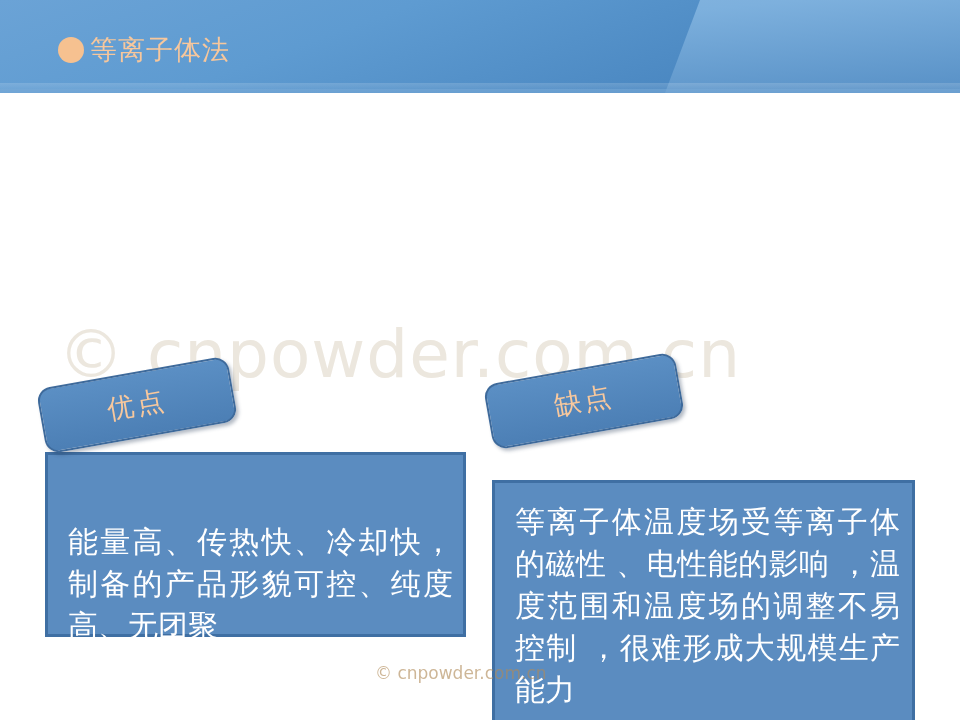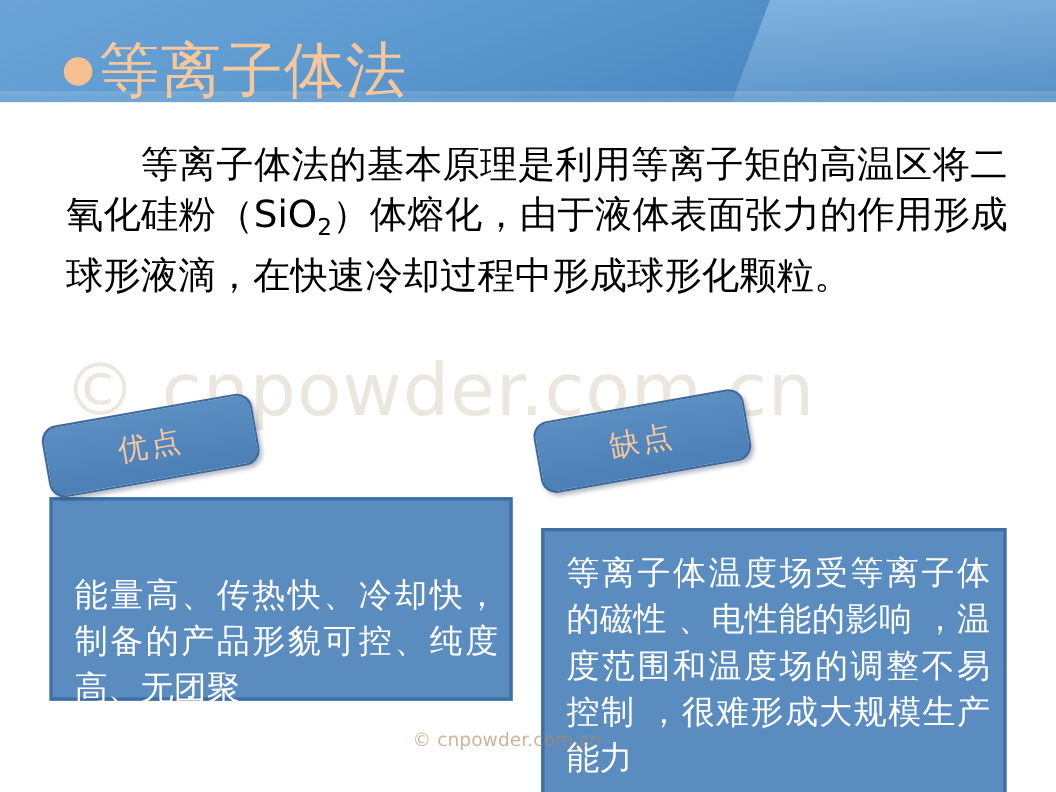--- a/index.html
+++ b/index.html
@@ -74,21 +74,21 @@
   }
   #title-bullet {
     width: 26px;
     height: 26px;
     border-radius: 50%;
     background: #f6c190;
     margin-right: 6px;
     flex: 0 0 auto;
   }
   #title-text {
-    font-size: 55px;
+    font-size: 27px;
     line-height: 1.05;
     color: #f7c79c;
     font-family: "DejaVu Sans", "Liberation Sans", sans-serif;
     letter-spacing: 1px;
     white-space: nowrap;
   }
 
   
   #watermark-big {
     position: absolute;
@@ -214,21 +214,20 @@
     <div class="hdr-lowstrip2"></div>
   </div>
 
   <div id="title-wrap">
     <span id="title-bullet"></span>
     <span id="title-text">等离子体法</span>
   </div>
 
   <div id="watermark-big">© cnpowder.com.cn</div>
 
-  <div id="body-paragraph"><span>等离子体法的基本原理是利用等离子矩的高温区将二氧化硅粉（SiO</span><sub>2</sub><span>）体熔化，由于液体表面张力的作用形成球形液滴，在快速冷却过程中形成球形化颗粒。</span></div>
 
   <div class="content-box" id="box-advantages">
     <div class="box-text">能量高、传热快、冷却快，制备的产品形貌可控、纯度高、无团聚</div>
   </div>
 
   <div class="content-box" id="box-disadvantages">
     <div class="box-text">等离子体温度场受等离子体的磁性 、电性能的影响 ，温度范围和温度场的调整不易控制 ，很难形成大规模生产能力</div>
   </div>
 
   <div class="tab" id="tab-advantages">

